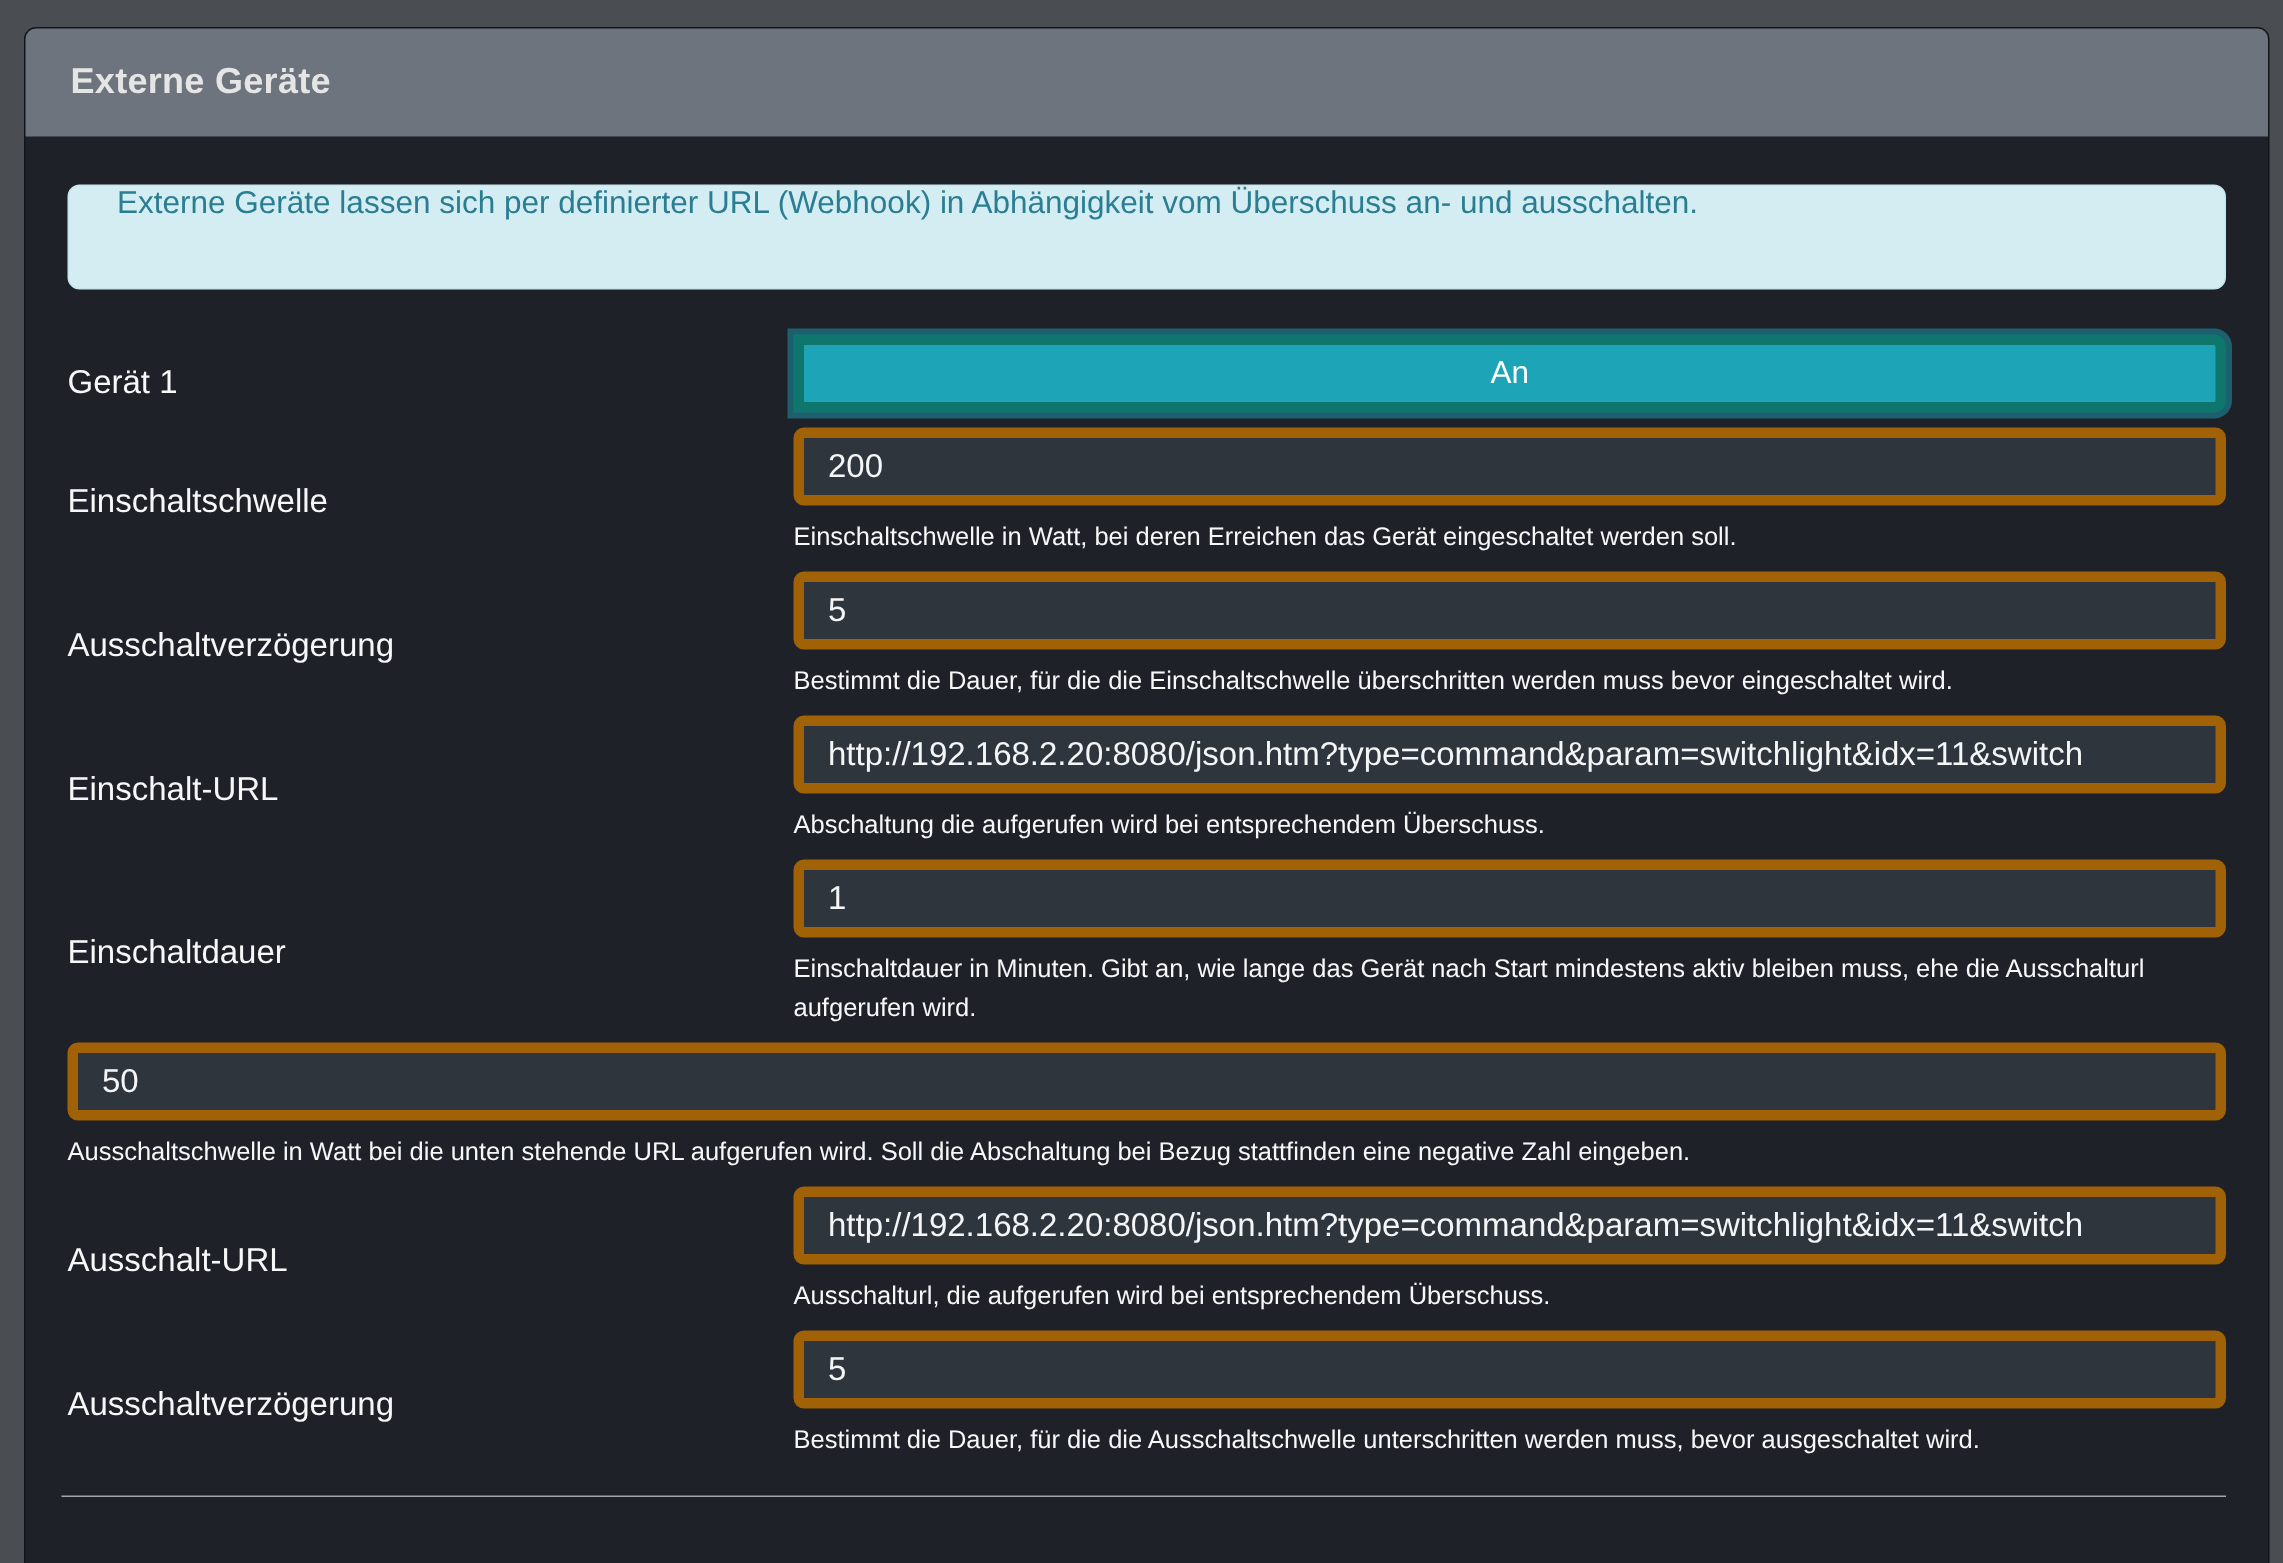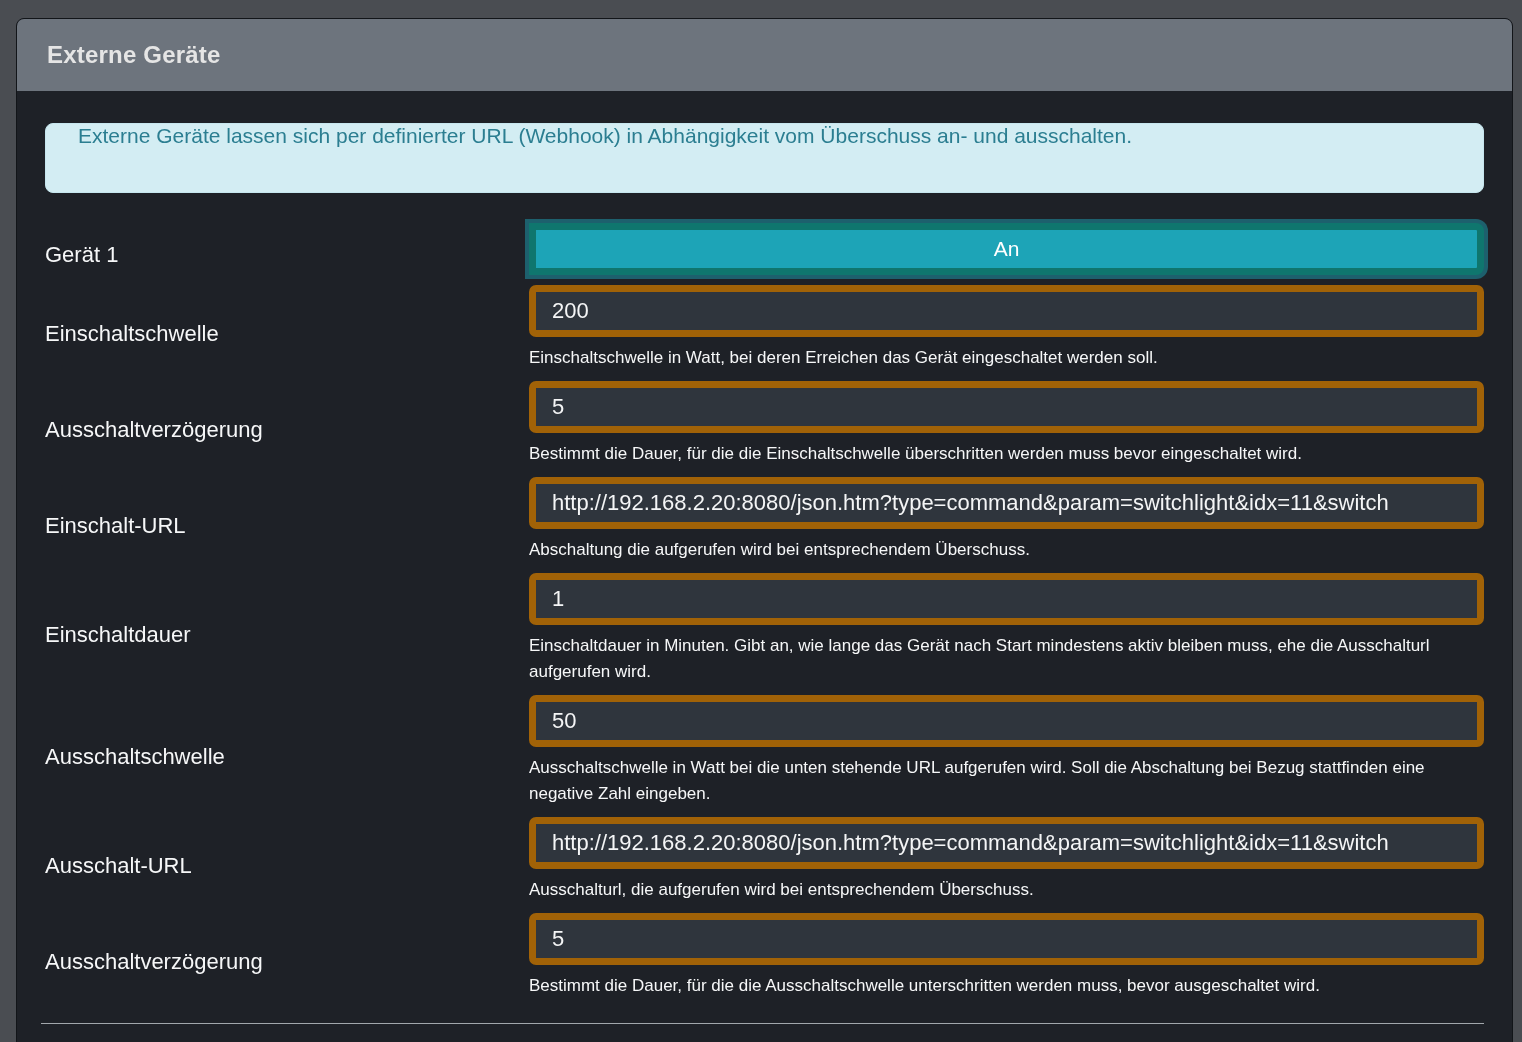--- a/index.html
+++ b/index.html
@@ -189,21 +189,20 @@
 
       <div class="form-row">
         <div class="form-label">Einschaltdauer</div>
         <div class="control">
           <input class="form-control" type="text" value="1" style="">
           <div class="help">Einschaltdauer in Minuten. Gibt an, wie lange das Gerät nach Start mindestens aktiv bleiben muss, ehe die Ausschalturl aufgerufen wird.</div>
         </div>
       </div>
 
       <div class="form-row">
-        <div class="form-label">Ausschaltschwelle</div>
         <div class="control">
           <input class="form-control" type="text" value="50" style="">
           <div class="help">Ausschaltschwelle in Watt bei die unten stehende URL aufgerufen wird. Soll die Abschaltung bei Bezug stattfinden eine negative Zahl eingeben.</div>
         </div>
       </div>
 
       <div class="form-row">
         <div class="form-label">Ausschalt-URL</div>
         <div class="control">
           <input class="form-control" type="text" value="http://192.168.2.20:8080/json.htm?type=command&amp;param=switchlight&amp;idx=11&amp;switch" style="">

